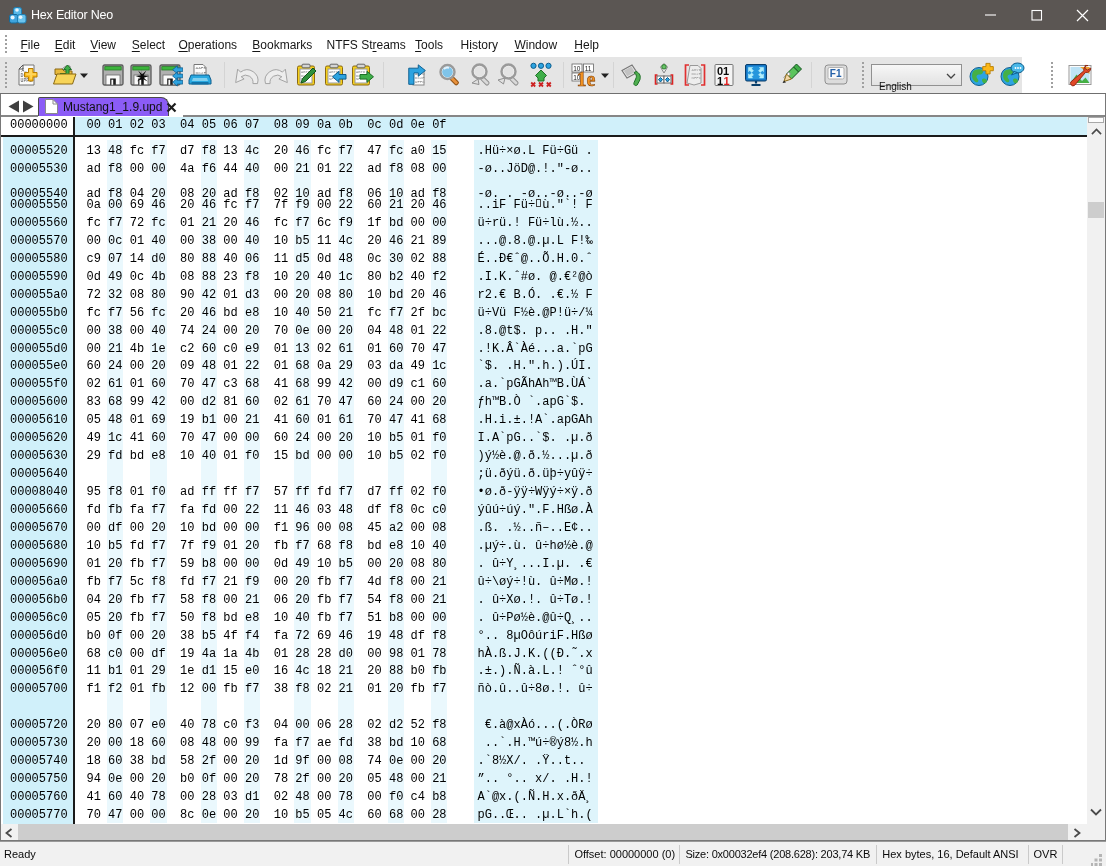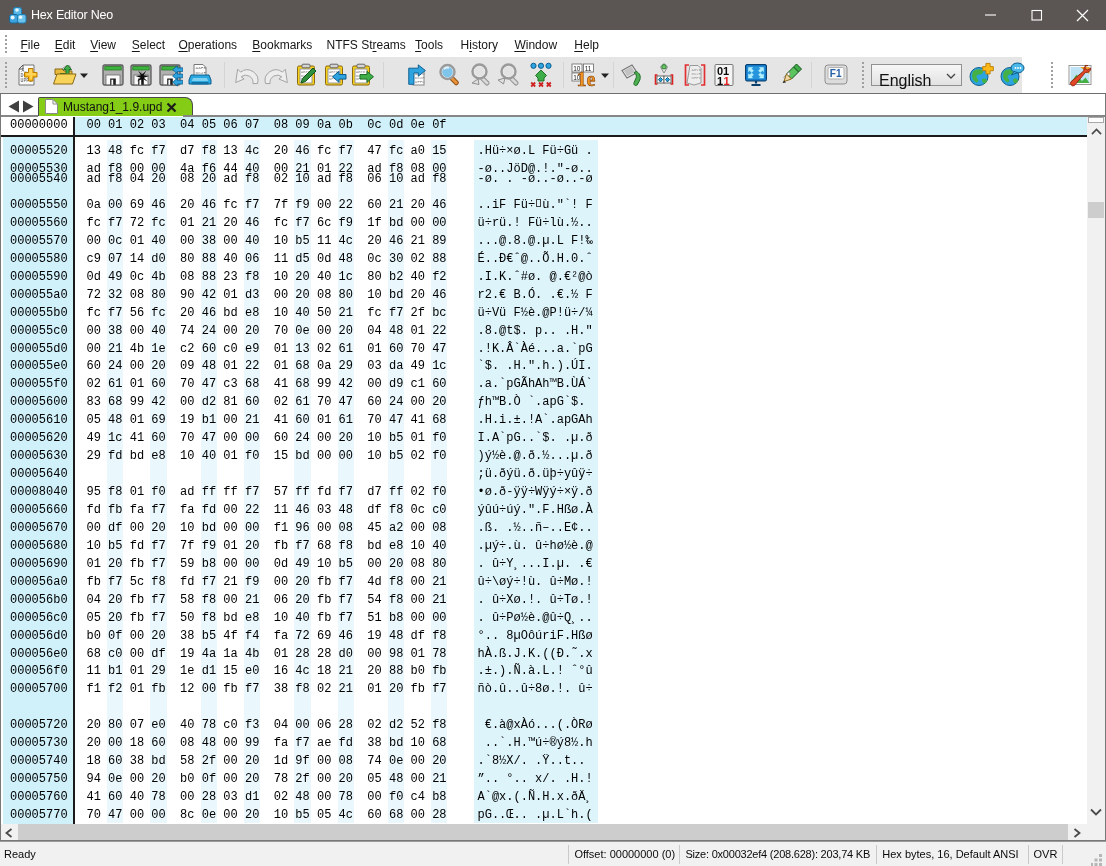--- a/index.html
+++ b/index.html
@@ -18,21 +18,21 @@
 
 
 #toolbar { position:absolute; left:0; top:57px; width:1022px; height:36px; background:#e5e5e5; }
 .tsep { position:absolute; top:5px; height:26px; width:1px; background:#d4d4d4; }
 .grip { position:absolute; width:2px; background-image:repeating-linear-gradient(to bottom,#a0a0a0 0,#a0a0a0 2px,transparent 2px,transparent 4px); }
 .ico { position:absolute; top:5px; width:26px; height:26px; }
 #tbline { position:absolute; left:0; top:92.5px; width:1106px; height:1.5px; background:#6f6f6f; }
 
 
 #tabbar { position:absolute; left:0; top:94px; width:1106px; height:21.5px; background:#fff; }
-#tab { position:absolute; left:38px; top:96.5px; width:155px; height:19px; background:#84cc16; border:1.2px solid #4a4a4a; border-bottom:none; border-radius:2px 8px 0 0; }
+#tab { position:absolute; left:38px; top:96.5px; width:131px; height:19px; background:#8b5cf6; border:1.2px solid #4a4a4a; border-bottom:none; border-radius:2px 8px 0 0; }
 #tab .ttxt { position:absolute; left:24px; top:2.5px; font-size:12px; color:#111; }
 
 
 .cliborder { position:absolute; background:#787878; }
 
 
 #hexarea { position:absolute; left:1px; top:117px; width:1086px; height:723px; background:#fff; }
 #hdr { position:absolute; left:0; top:117px; width:1086.5px; height:17.6px; background:#d0f0fa; }
 #hdrcell { position:absolute; left:1px; top:117px; width:72px; height:17.6px; background:#fff; }
 #adrcol { position:absolute; left:2.8px; top:137px; width:70.5px; height:686.5px; background:#d0f0fa; }
@@ -312,21 +312,21 @@
         <path d="M4.5 21 l1.5 -2.5 2 2 z" fill="#222"></path>
       </svg>
   <div class="tsep" style="left:811px"></div>
   <svg class="ico" style="left:823px" viewBox="0 0 26 26">
         <path d="M2 6 a3 3 0 0 1 3 -3 h16 a3 3 0 0 1 3 3 v13 a3 3 0 0 1 -3 3 h-16 a3 3 0 0 1 -3 -3 z" fill="#dcdcdc" stroke="#8f8f8f"></path>
 <rect x="5" y="5.5" width="16" height="11.5" rx="1.5" fill="#fafafa" stroke="#b0b0b0"></rect>
 <text x="6.8" y="15.3" font-family="Liberation Sans" font-weight="bold" font-size="10" fill="#2360a8">F1</text>
       </svg>
   <div class="grip" style="left:862px;top:5px;height:26px"></div>
   <div class="abs" style="left:871px;top:6.5px;width:91px;height:22px;background:linear-gradient(#f7f7f7,#e2e2e2);border:1px solid #919191">
-        <div class="abs" style="left:7px;top:7px;font-size:16px;color:#111">English</div>
+        <div class="abs" style="left:7px;top:16px;font-size:10px;color:#111">English</div>
         <svg class="abs" style="left:74px;top:8px" width="10" height="7" viewBox="0 0 10 7">
           <path d="M1 1 l4 4 4 -4" fill="none" stroke="#444" stroke-width="1.3"></path>
         </svg>
       </div>
   <svg class="ico" style="left:968px" viewBox="0 0 26 26">
         <circle cx="11" cy="14.5" r="9" fill="#2da3e0" stroke="#0e5e8e"></circle>
         <path d="M5 9.5 c2.5 -2.5 7 -3 9.5 -1 c1.5 2 -0.5 4 -2.8 4 c-3 0 -4.2 2 -2.2 4.2 c2 2.2 0.2 4.4 -2 3.2 c-3.2 -2 -4.5 -6 -2.5 -10.4 z" fill="#45b045"></path>
         <path d="M14.5 17 c2.2 -1.2 4.5 0 4.3 2.2 c-0.2 2 -2.5 2.8 -3.6 1.6 c-1 -1.2 -1.8 -2.8 -0.7 -3.8 z" fill="#45b045"></path>
         <path d="M17.5 1.5 h4.5 v3.5 h3.5 v4.5 h-3.5 v3.5 h-4.5 v-3.5 h-3.5 v-4.5 h3.5 z" fill="#fcb817" stroke="#b87e00" transform="scale(0.92) translate(2,0)"></path>
       </svg>
@@ -392,21 +392,21 @@
 <div class="hrow" style="top:142.20px">
       <span class="adr">00005520</span>
       <span class="hx">13 48 fc f7  d7 f8 13 4c  20 46 fc f7  47 fc a0 15</span>
       <span class="asc">.Hü÷×ø.L Fü÷Gü&nbsp;.</span>
     </div>
 <div class="hrow" style="top:160.14px">
       <span class="adr">00005530</span>
       <span class="hx">ad f8 00 00  4a f6 44 40  00 21 01 22  ad f8 08 00</span>
       <span class="asc">-ø..JöD@.!."-ø..</span>
     </div>
-<div class="hrow" style="top:170px">
+<div class="hrow" style="top:185px">
       <span class="adr">00005540</span>
       <span class="hx">ad f8 04 20  08 20 ad f8  02 10 ad f8  06 10 ad f8</span>
       <span class="asc">-ø. . -ø..-ø..-ø</span>
     </div>
 <div class="hrow" style="top:196.02px">
       <span class="adr">00005550</span>
       <span class="hx">0a 00 69 46  20 46 fc f7  7f f9 00 22  60 21 20 46</span>
       <span class="asc">..iF Fü÷ ù."`! F</span>
     </div>
 <div class="hrow" style="top:213.96px">

